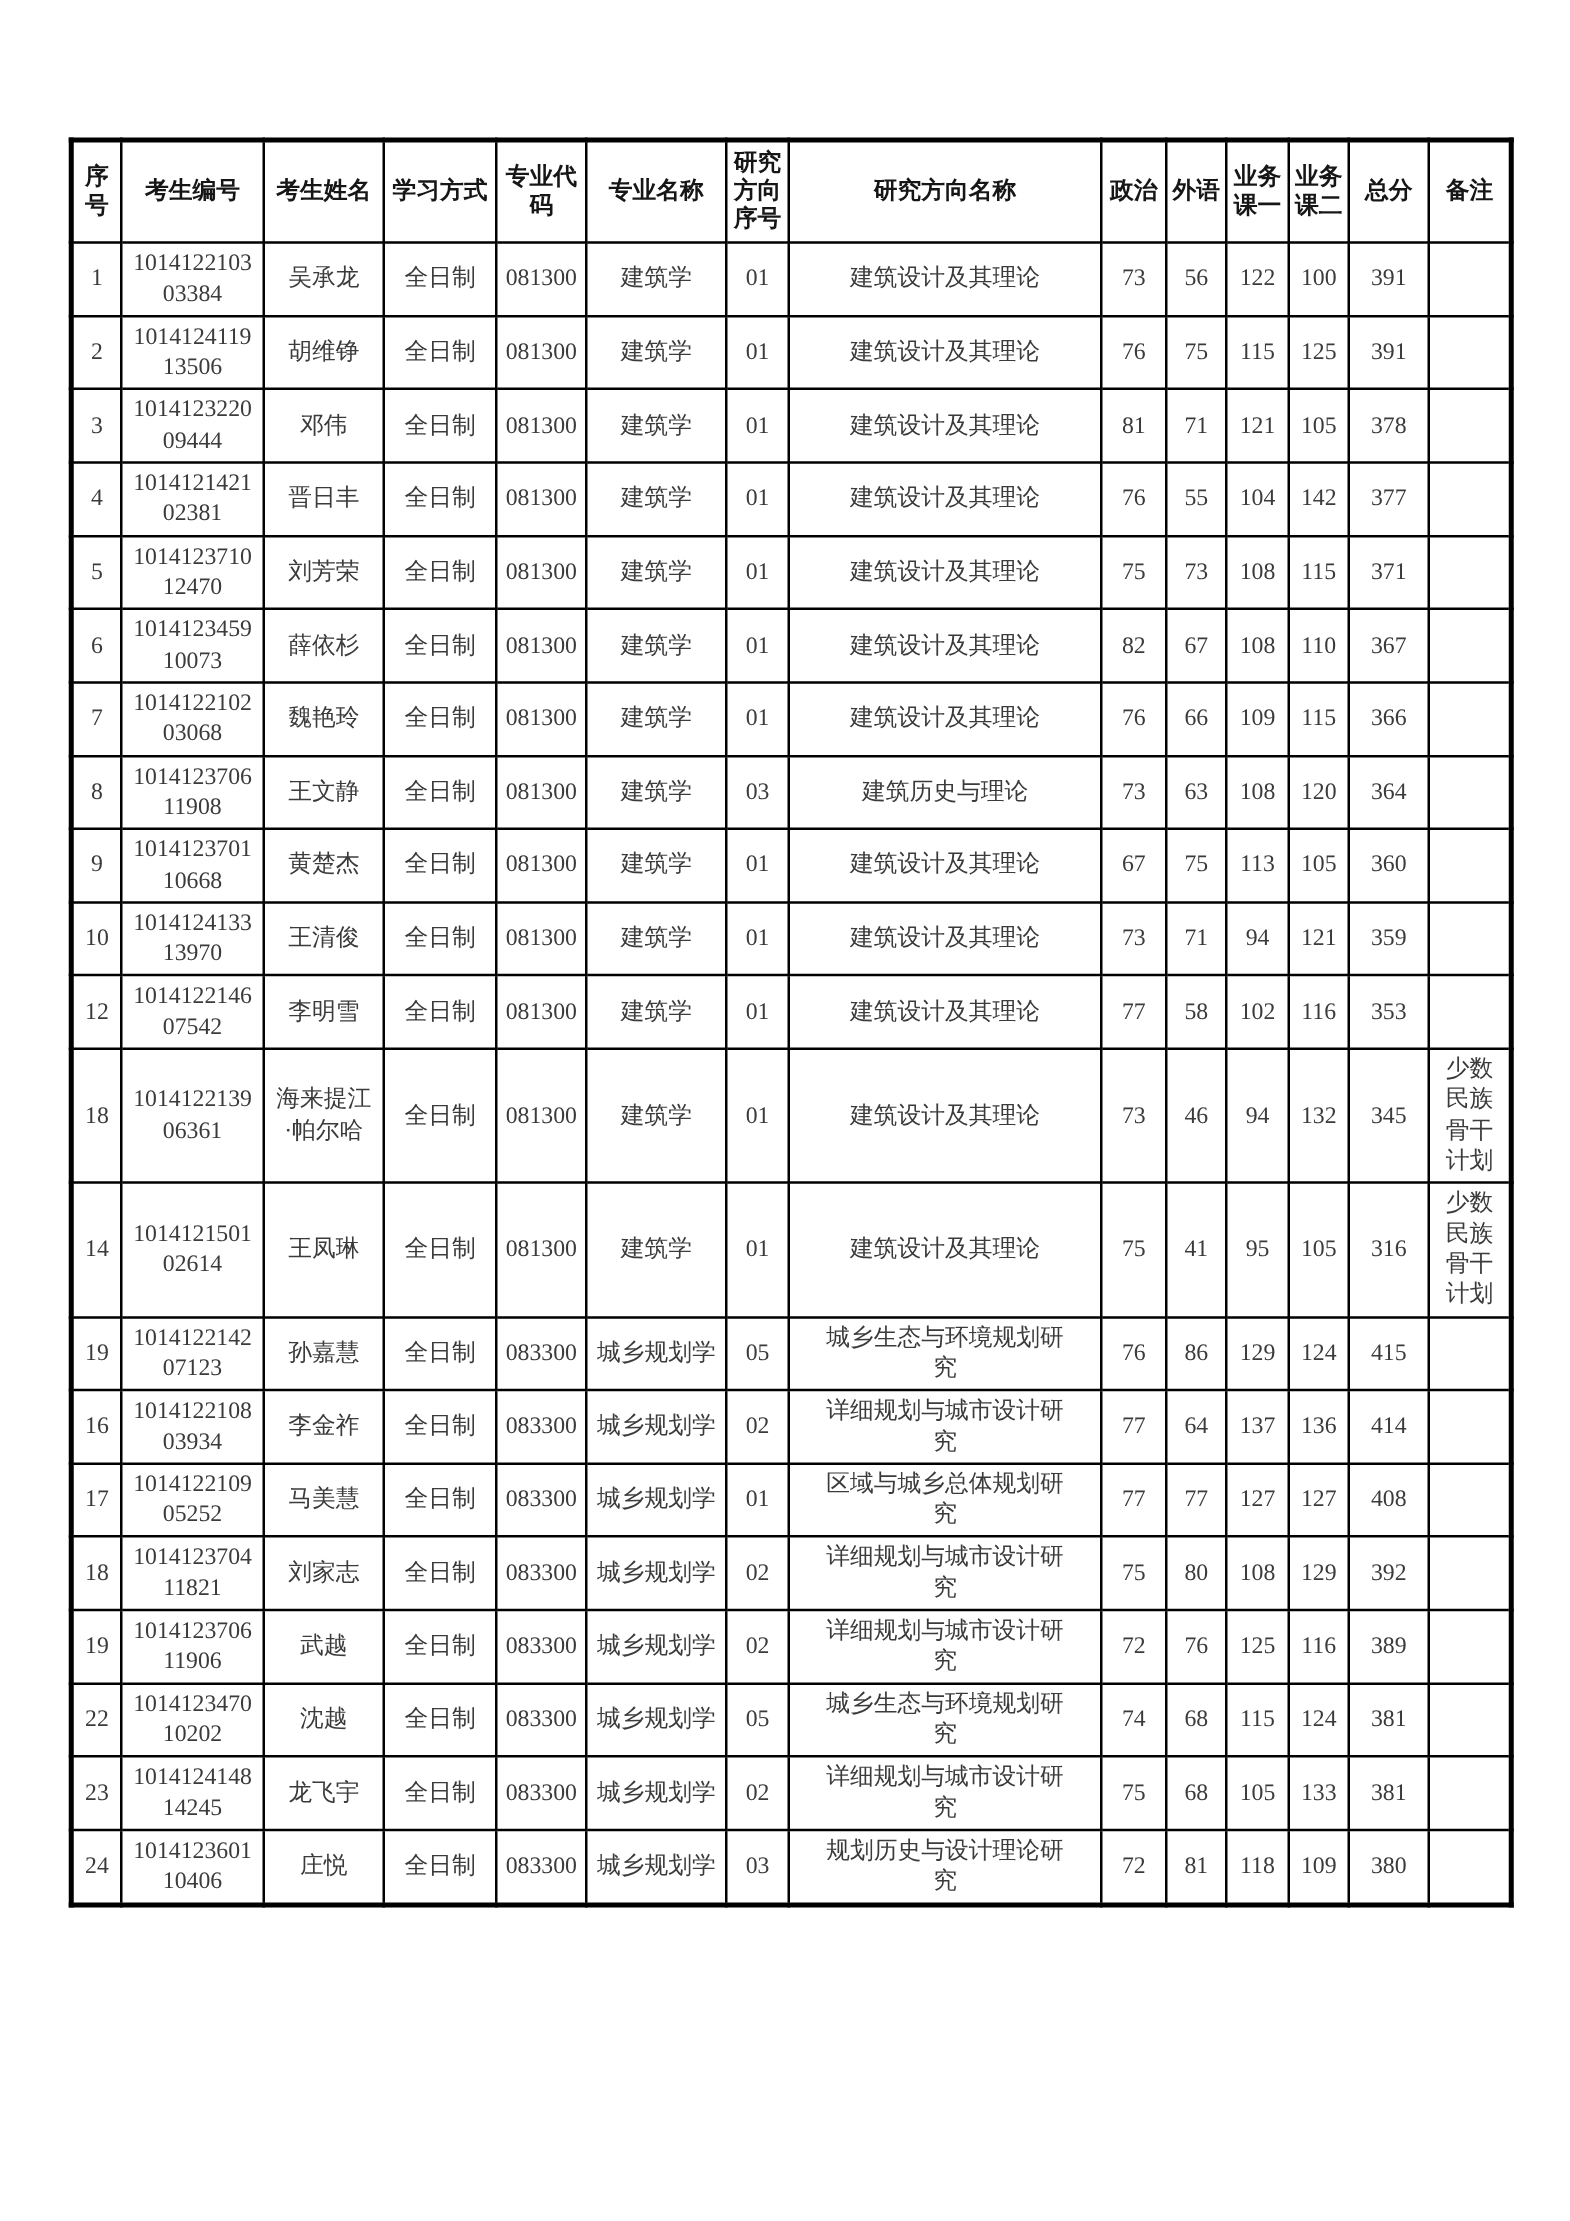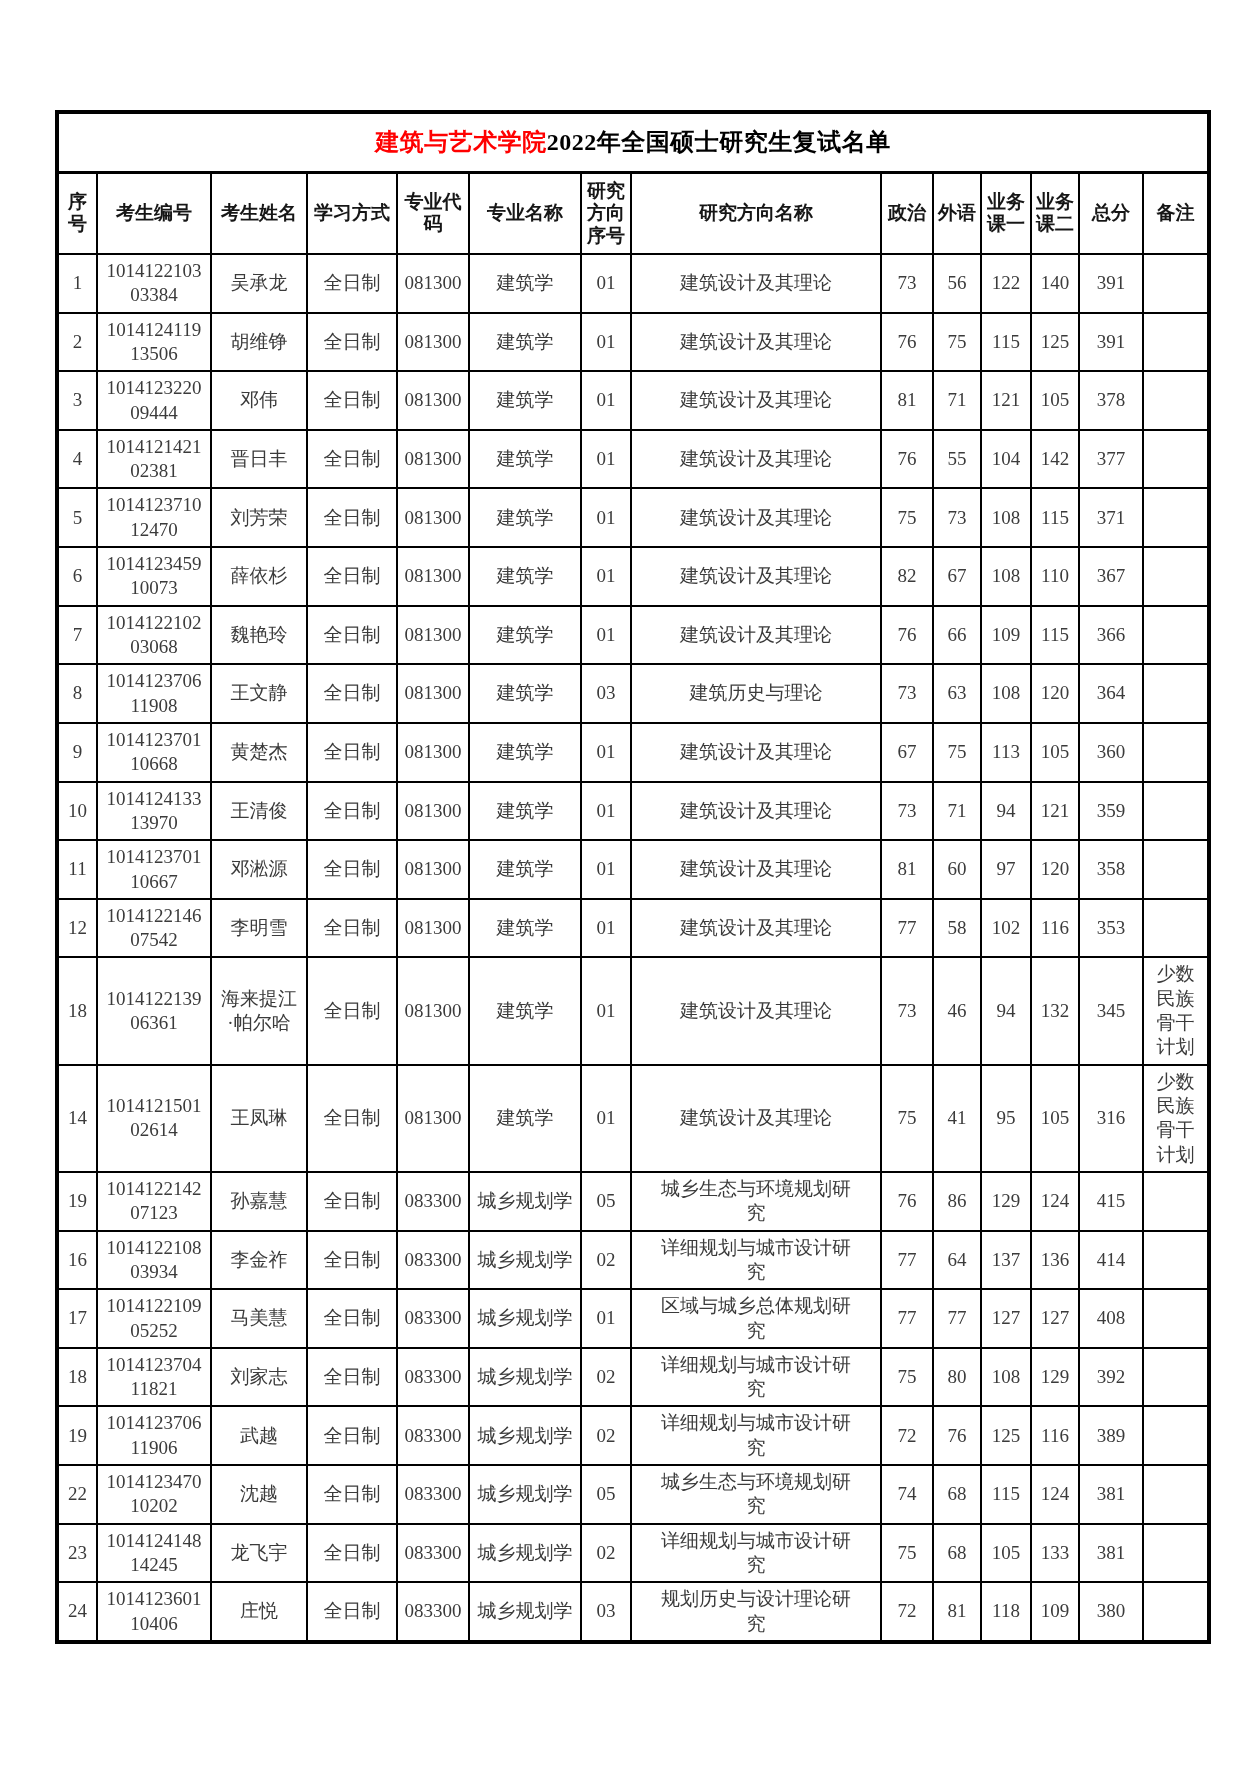--- a/index.html
+++ b/index.html
@@ -63,23 +63,20 @@
         <col style="width:50px">
         <col style="width:250px">
       <col style="width:52px">
         <col style="width:48px">
         <col style="width:50px">
         <col style="width:48px">
       <col style="width:64px">
         <col style="width:66px">
     </colgroup>
     <thead>
-      <tr class="title-row">
-        <th colspan="14"><span class="title-red">建筑与艺术学院</span><span>2022年全国硕士研究生复试名单</span></th>
-      </tr>
       <tr class="head-row">
         <th>序
 号</th>
         <th>考生编号</th>
         <th>考生姓名</th>
         <th>学习方式</th>
         <th>专业代
 码</th>
         <th>专业名称</th>
         <th>研究
@@ -103,21 +100,21 @@
 03384</td>
           <td>吴承龙</td>
           <td>全日制</td>
           <td>081300</td>
           <td>建筑学</td>
           <td>01</td>
           <td>建筑设计及其理论</td>
           <td>73</td>
           <td>56</td>
           <td>122</td>
-          <td>140</td>
+          <td>100</td>
           <td>391</td>
           <td></td>
         </tr>
         <tr>
           <td>2</td>
           <td class="c-candidate">1014124119
 13506</td>
           <td>胡维铮</td>
           <td>全日制</td>
           <td>081300</td>
@@ -258,37 +255,20 @@
           <td>全日制</td>
           <td>081300</td>
           <td>建筑学</td>
           <td>01</td>
           <td>建筑设计及其理论</td>
           <td>73</td>
           <td>71</td>
           <td>94</td>
           <td>121</td>
           <td>359</td>
-          <td></td>
-        </tr>
-        <tr>
-          <td>11</td>
-          <td class="c-candidate">1014123701
-10667</td>
-          <td>邓淞源</td>
-          <td>全日制</td>
-          <td>081300</td>
-          <td>建筑学</td>
-          <td>01</td>
-          <td>建筑设计及其理论</td>
-          <td>81</td>
-          <td>60</td>
-          <td>97</td>
-          <td>120</td>
-          <td>358</td>
           <td></td>
         </tr>
         <tr>
           <td>12</td>
           <td class="c-candidate">1014122146
 07542</td>
           <td>李明雪</td>
           <td>全日制</td>
           <td>081300</td>
           <td>建筑学</td>

